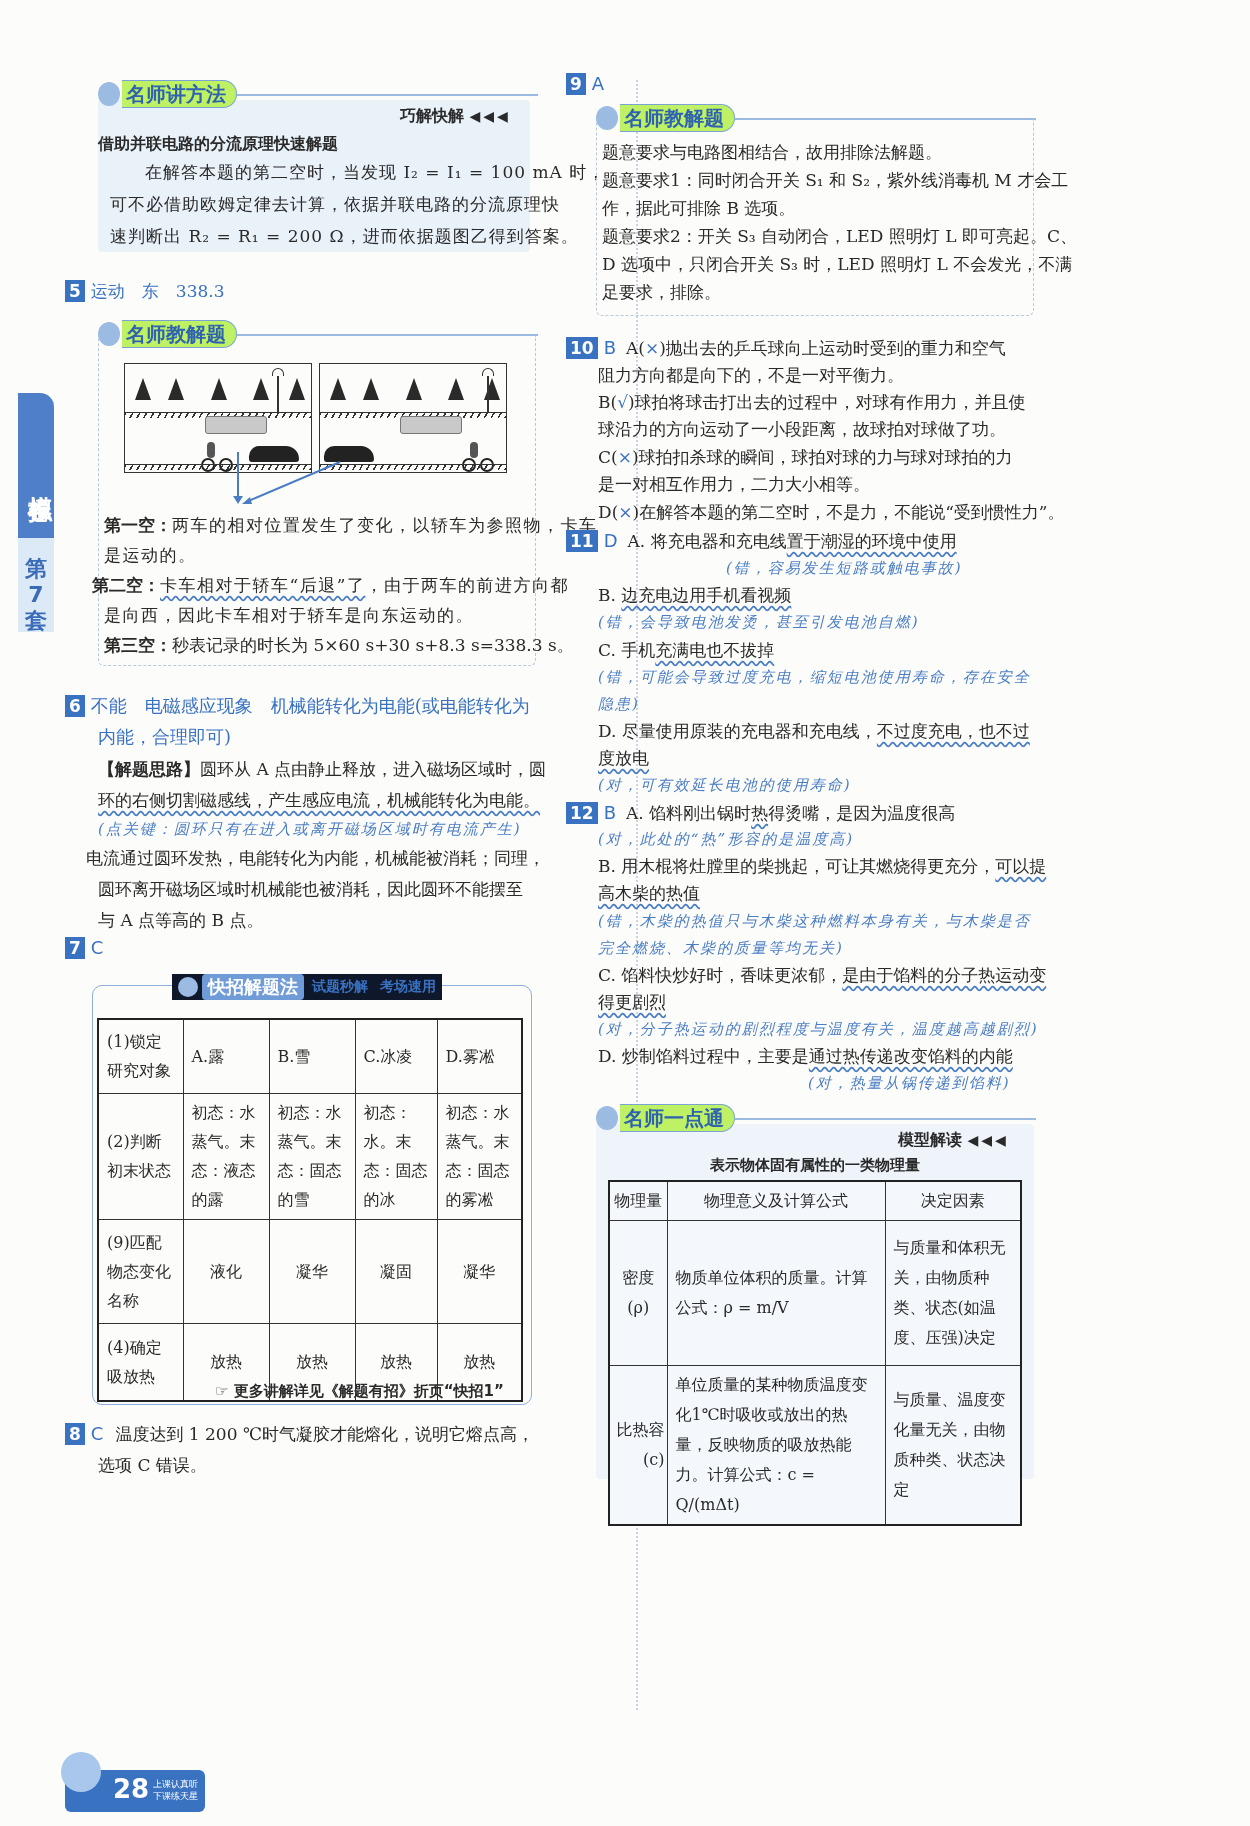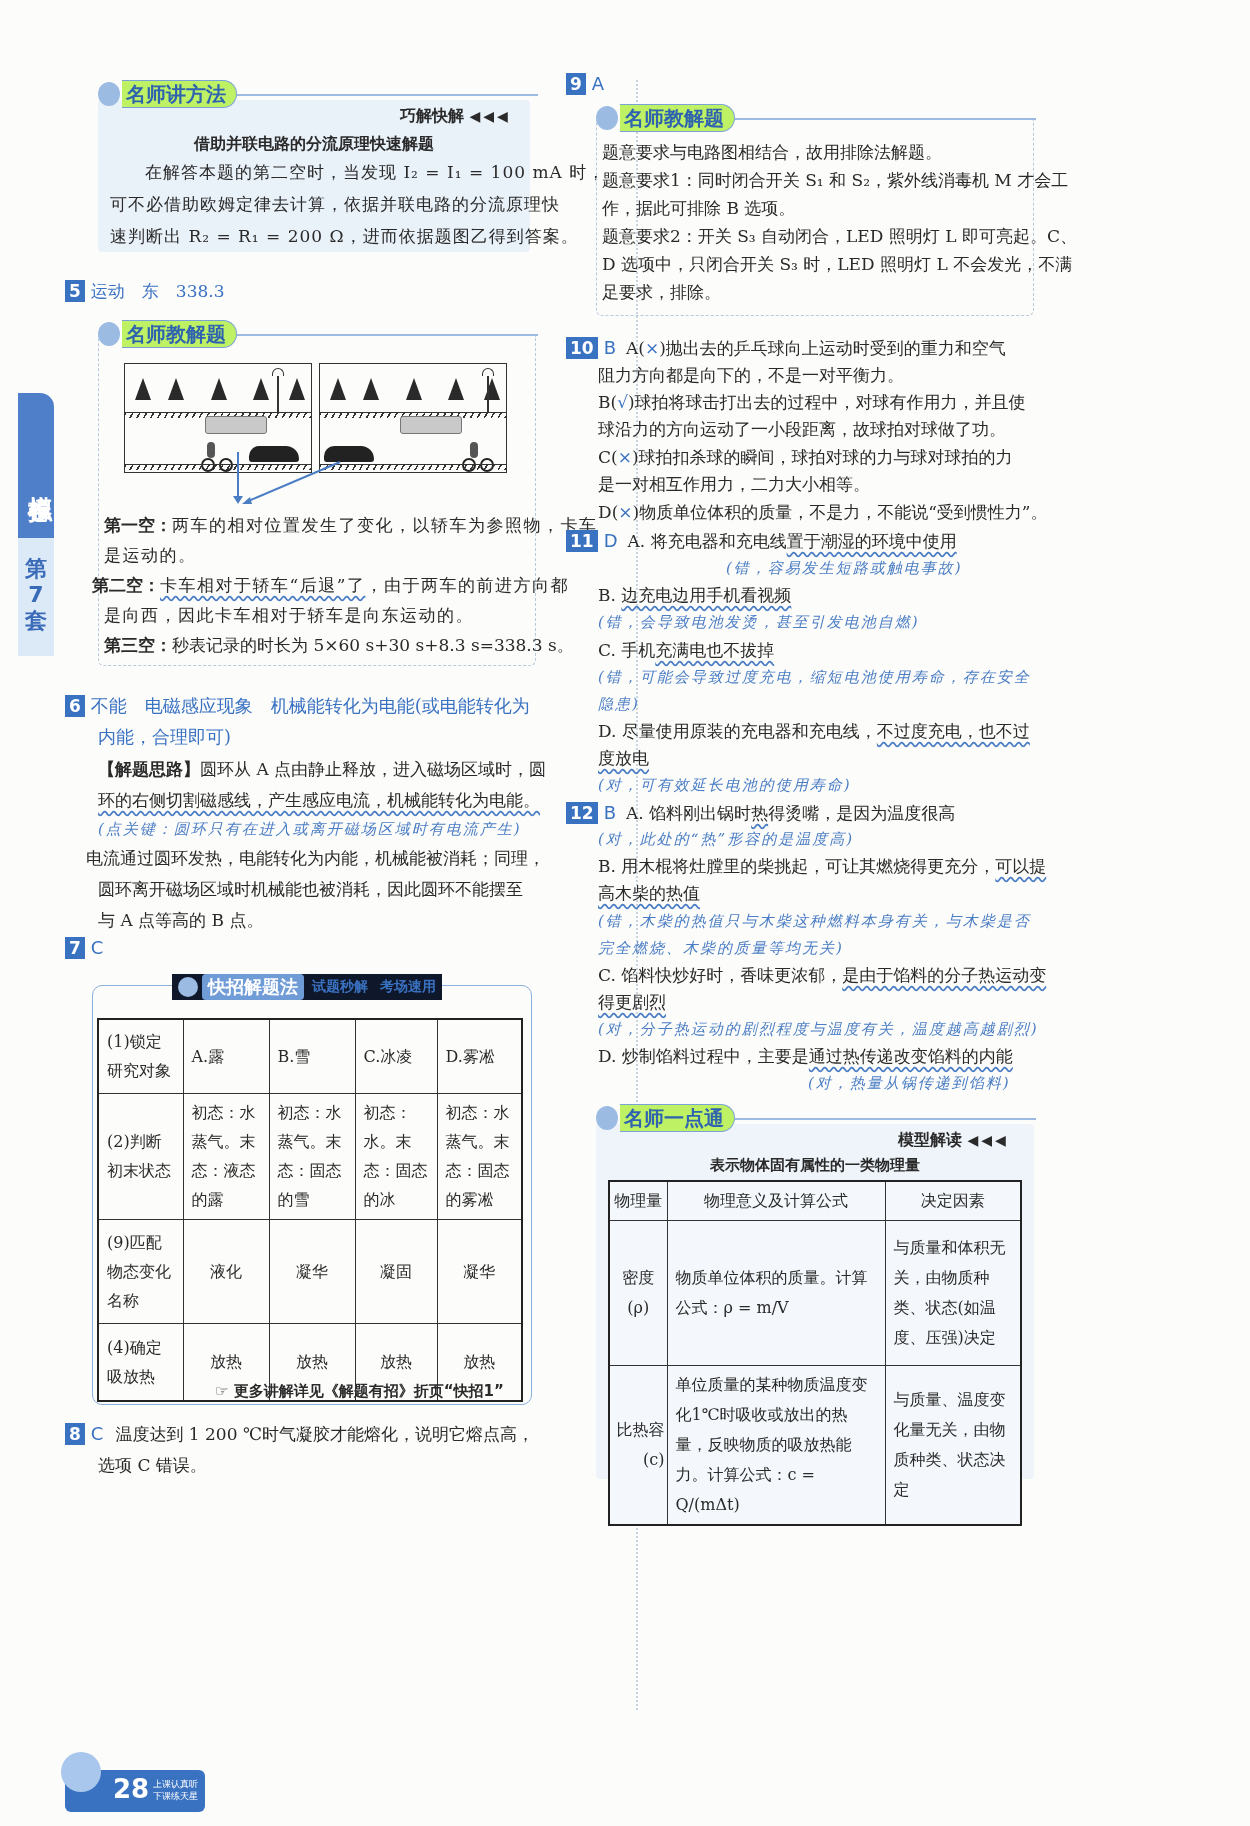--- a/index.html
+++ b/index.html
@@ -1,20 +1,20 @@
 <!DOCTYPE html>
 <html><head>
 <meta charset="utf-8">
 <style>
 *{box-sizing:border-box;margin:0;padding:0}
 body{width:1250px;height:1826px;background:#fcfcfb;font-family:"DejaVu Serif","Liberation Serif",serif;color:#2a2a2a;position:relative;overflow:hidden;font-size:17px}
 .divider{position:absolute;left:636px;top:80px;height:1630px;border-left:2px dotted #c8d4e0}
 .abs{position:absolute}
 .sidetab{position:absolute;left:18px;top:393px;width:36px;height:145px;background:#4f7fc8;border-radius:0 14px 0 0;color:#fff;font-family:"DejaVu Sans",sans-serif;font-size:24px;font-weight:bold;line-height:28px;text-align:center;padding-top:26px;writing-mode:vertical-rl;letter-spacing:2px}
-.sidetab2{position:absolute;left:18px;top:538px;width:36px;height:118px;background:#dce9f7;color:#3a6bb8;font-family:"DejaVu Sans",sans-serif;font-size:22px;font-weight:bold;text-align:center;padding-top:18px;line-height:26px}
+.sidetab2{position:absolute;left:18px;top:538px;width:36px;height:94px;background:#dce9f7;color:#3a6bb8;font-family:"DejaVu Sans",sans-serif;font-size:22px;font-weight:bold;text-align:center;padding-top:18px;line-height:26px}
 .box{position:absolute;background:#e9f1f9;border-radius:4px}
 .boxhead{position:absolute;display:flex;align-items:center;height:28px}
 .boxhead .pill{background:#bef264;border:1.5px solid #7aa3d4;border-radius:0 14px 14px 0;border-left:none;padding:0 10px 0 4px;color:#2f63b0;font-family:"DejaVu Sans",sans-serif;font-size:20px;font-weight:bold;height:28px;line-height:27px}
 .boxhead .owl{width:22px;height:24px;border-radius:50%;background:#9bbbe3;margin-right:2px}
 .boxhead .line{flex:1;border-top:2px solid #9bbbe3;margin-top:2px}
 .dashbox{position:absolute;border:1px dashed #b9c9dc;border-top:none;border-radius:0 0 6px 6px}
 .num{display:inline-block;background:#3a72c2;color:#fff;font-family:"DejaVu Sans",sans-serif;font-size:17px;padding:0 4px;height:22px;line-height:22px;margin-right:6px;font-weight:bold}
 .ans{color:#3a72c2;font-family:"DejaVu Sans",sans-serif}
 .p{position:absolute;line-height:31px;font-size:17px}
 .blue{color:#3a72c2}
@@ -44,21 +44,21 @@
 <div class="box" style="left:98px;top:100px;width:432px;height:152px;"></div>
 <div class="boxhead" style="left:98px;top:80px;width:440px;">
   <span class="owl"></span>
   <span class="pill">名师讲方法</span>
   <span class="line"></span>
 </div>
 <div class="p" style="left:400px;top:100px;font-family:'DejaVu Sans',sans-serif;font-weight:bold;font-size:16px">
   <span>巧解快解</span>
   <span class="arrows">◀◀◀</span>
 </div>
-<div class="p" style="left:98px;top:128px;width:432px;text-align:center;font-family:'DejaVu Sans',sans-serif;font-weight:bold;font-size:16px">借助并联电路的分流原理快速解题</div>
+<div class="p" style="left:98px;top:128px;width:432px;font-family:'DejaVu Sans',sans-serif;font-weight:bold;font-size:16px">借助并联电路的分流原理快速解题</div>
 <div class="p" style="left:145px;top:157px;letter-spacing:1px">在解答本题的第二空时，当发现 I₂ = I₁ = 100 mA 时，</div>
 <div class="p" style="left:110px;top:189px;letter-spacing:1px">可不必借助欧姆定律去计算，依据并联电路的分流原理快</div>
 <div class="p" style="left:110px;top:221px;letter-spacing:1px">速判断出 R₂ = R₁ = 200 Ω，进而依据题图乙得到答案。</div>
 
 <div class="p" style="left:65px;top:276px">
   <span class="num">5</span><span class="blue">运动　东　338.3</span>
 </div>
 
 <div class="dashbox" style="left:98px;top:336px;width:438px;height:330px;"></div>
 <div class="boxhead" style="left:98px;top:320px;width:440px;">
@@ -184,21 +184,21 @@
 <div class="p" style="left:602px;top:221px">题意要求2：开关 S₃ 自动闭合，LED 照明灯 L 即可亮起。C、</div>
 <div class="p" style="left:602px;top:249px">D 选项中，只闭合开关 S₃ 时，LED 照明灯 L 不会发光，不满</div>
 <div class="p" style="left:602px;top:277px">足要求，排除。</div>
 
 <div class="p" style="left:566px;top:332px"><span class="num">10</span><span class="ans" style="font-size:18px;margin-right:10px">B</span><span>A(</span><span class="blue">×</span><span>)抛出去的乒乓球向上运动时受到的重力和空气</span></div>
 <div class="p" style="left:598px;top:360px">阻力方向都是向下的，不是一对平衡力。</div>
 <div class="p" style="left:598px;top:387px"><span>B(</span><span class="blue">√</span><span>)球拍将球击打出去的过程中，对球有作用力，并且使</span></div>
 <div class="p" style="left:598px;top:414px">球沿力的方向运动了一小段距离，故球拍对球做了功。</div>
 <div class="p" style="left:598px;top:442px"><span>C(</span><span class="blue">×</span><span>)球拍扣杀球的瞬间，球拍对球的力与球对球拍的力</span></div>
 <div class="p" style="left:598px;top:469px">是一对相互作用力，二力大小相等。</div>
-<div class="p" style="left:598px;top:497px"><span>D(</span><span class="blue">×</span><span>)物质单位体积的质量，不是力，不能说“受到惯性力”。</span></div>
+<div class="p" style="left:598px;top:497px"><span>D(</span><span class="blue">×</span><span>)在解答本题的第二空时，不是力，不能说“受到惯性力”。</span></div>
 
 <div class="p" style="left:566px;top:525px"><span class="num">11</span><span class="ans" style="font-size:18px;margin-right:10px">D</span><span>A. 将充电器和充电线</span><span class="wavy">置于潮湿的环境中使用</span></div>
 <div class="p note" style="left:726px;top:553px">(错，容易发生短路或触电事故)</div>
 <div class="p" style="left:598px;top:580px"><span>B. </span><span class="wavy">边充电边用手机看视频</span></div>
 <div class="p note" style="left:598px;top:607px">(错，会导致电池发烫，甚至引发电池自燃)</div>
 <div class="p" style="left:598px;top:635px"><span>C. 手机</span><span class="wavy">充满电也不拔掉</span></div>
 <div class="p note" style="left:598px;top:662px">(错，可能会导致过度充电，缩短电池使用寿命，存在安全</div>
 <div class="p note" style="left:598px;top:689px">隐患)</div>
 <div class="p" style="left:598px;top:716px"><span>D. 尽量使用原装的充电器和充电线，</span><span class="wavy">不过度充电，也不过</span></div>
 <div class="p wavy" style="left:598px;top:743px">度放电</div>

